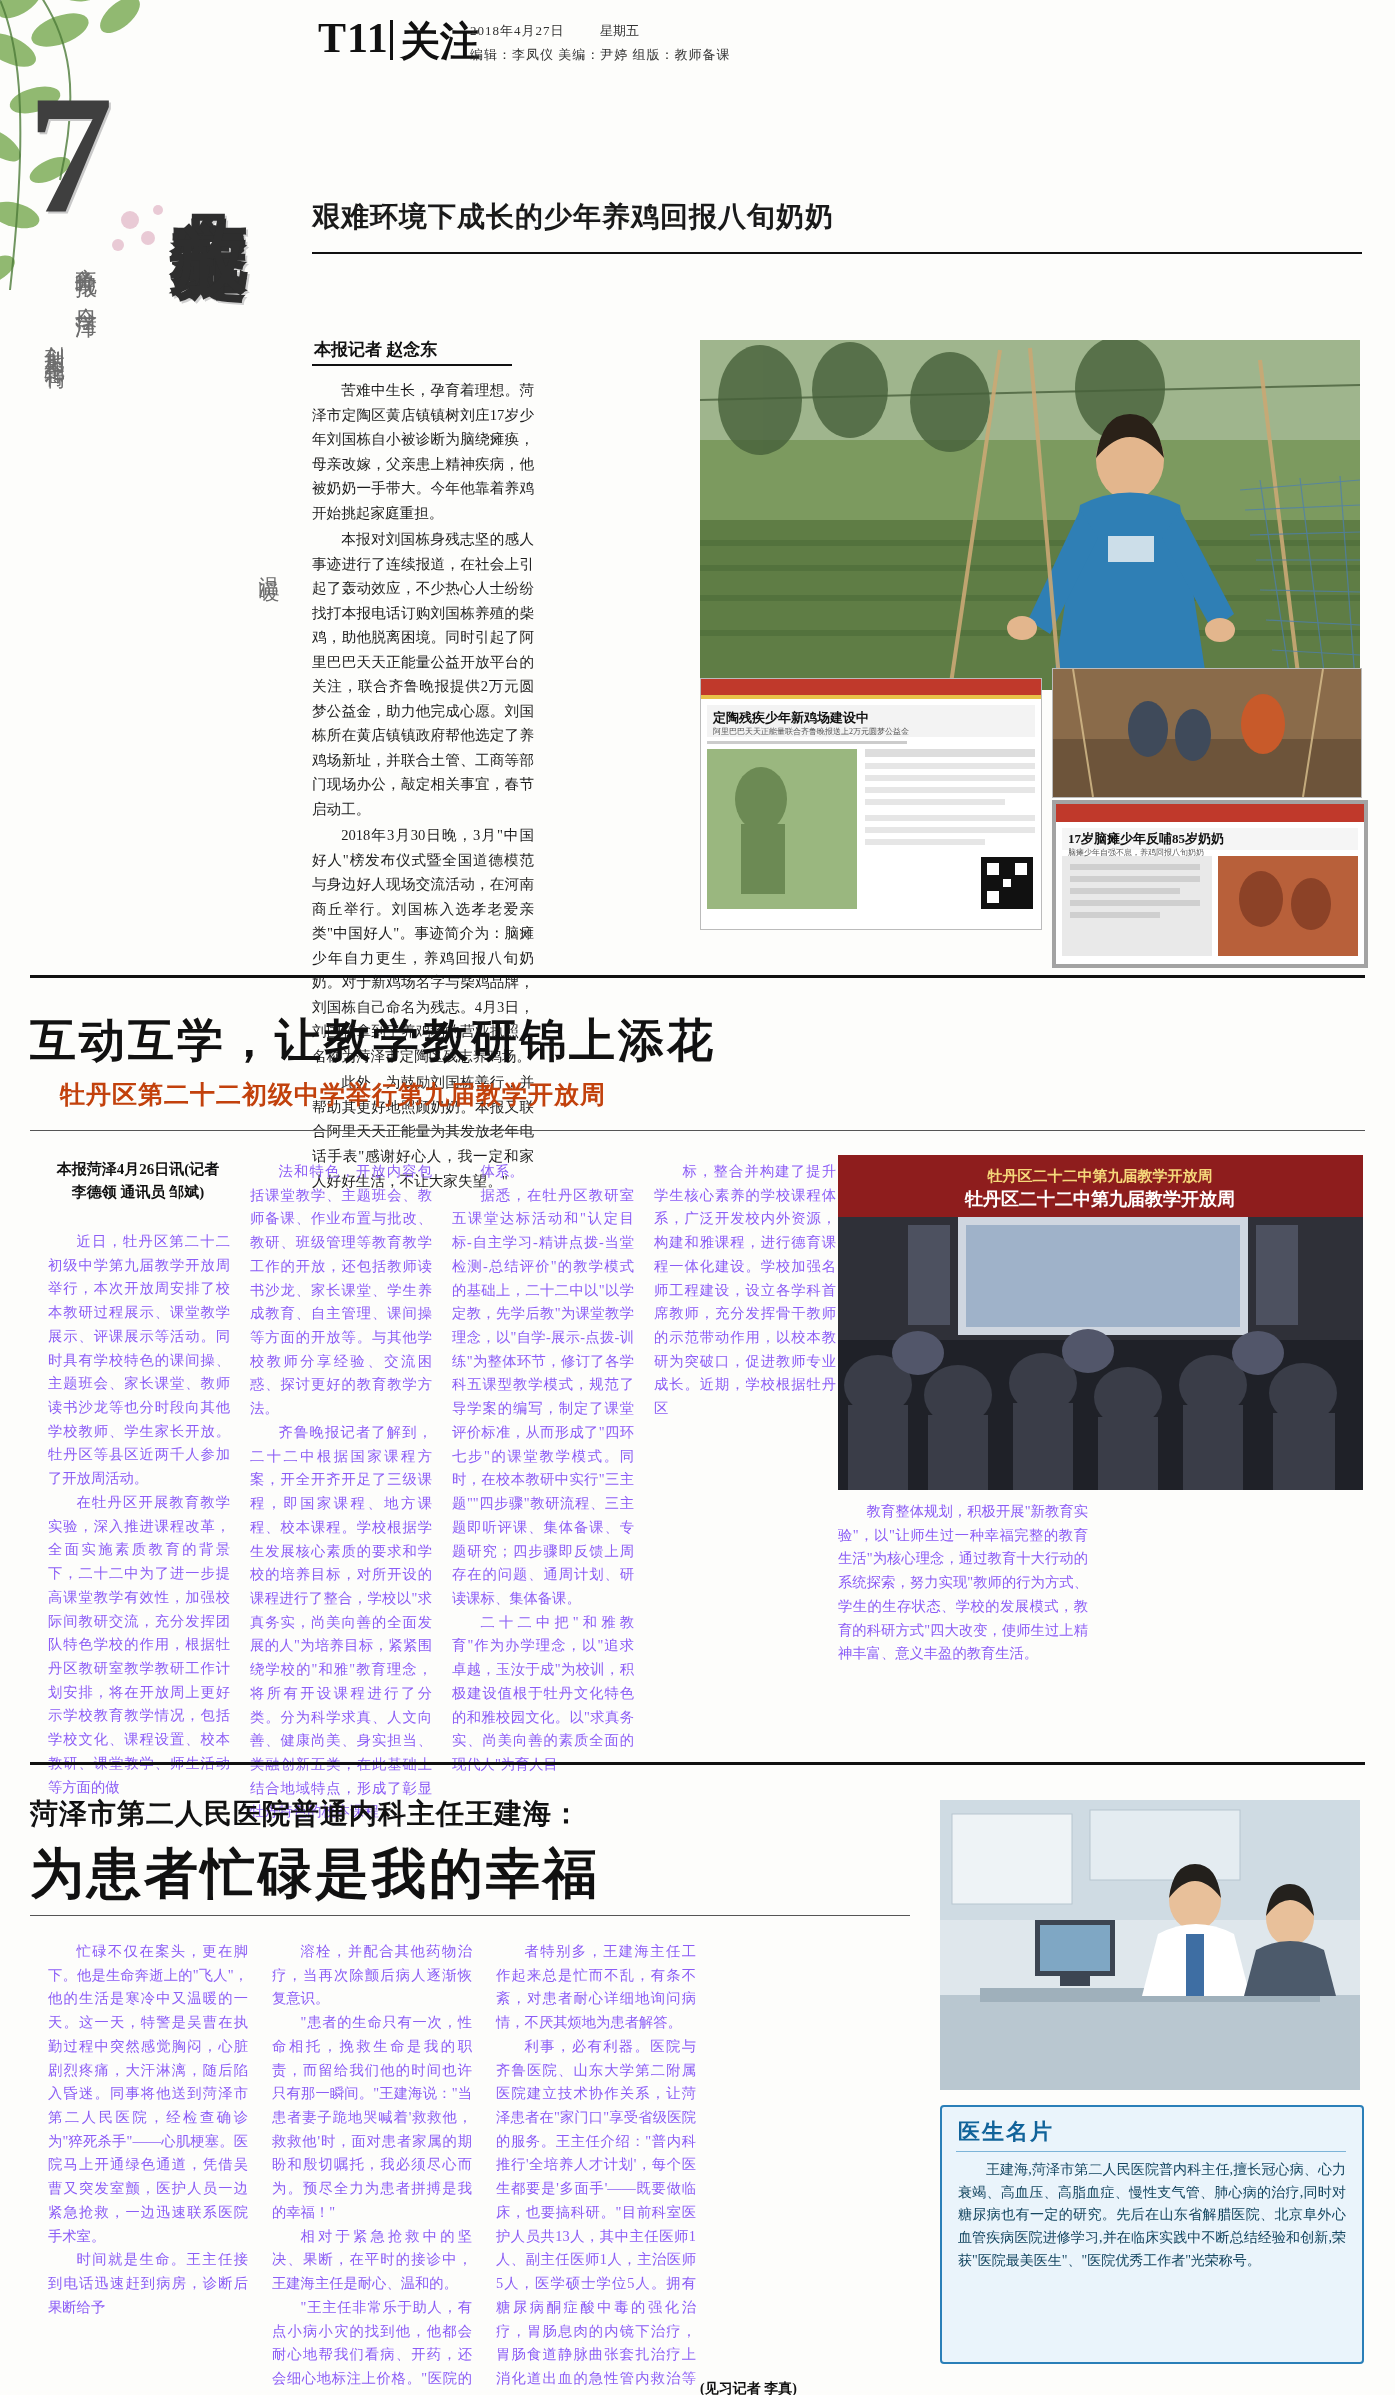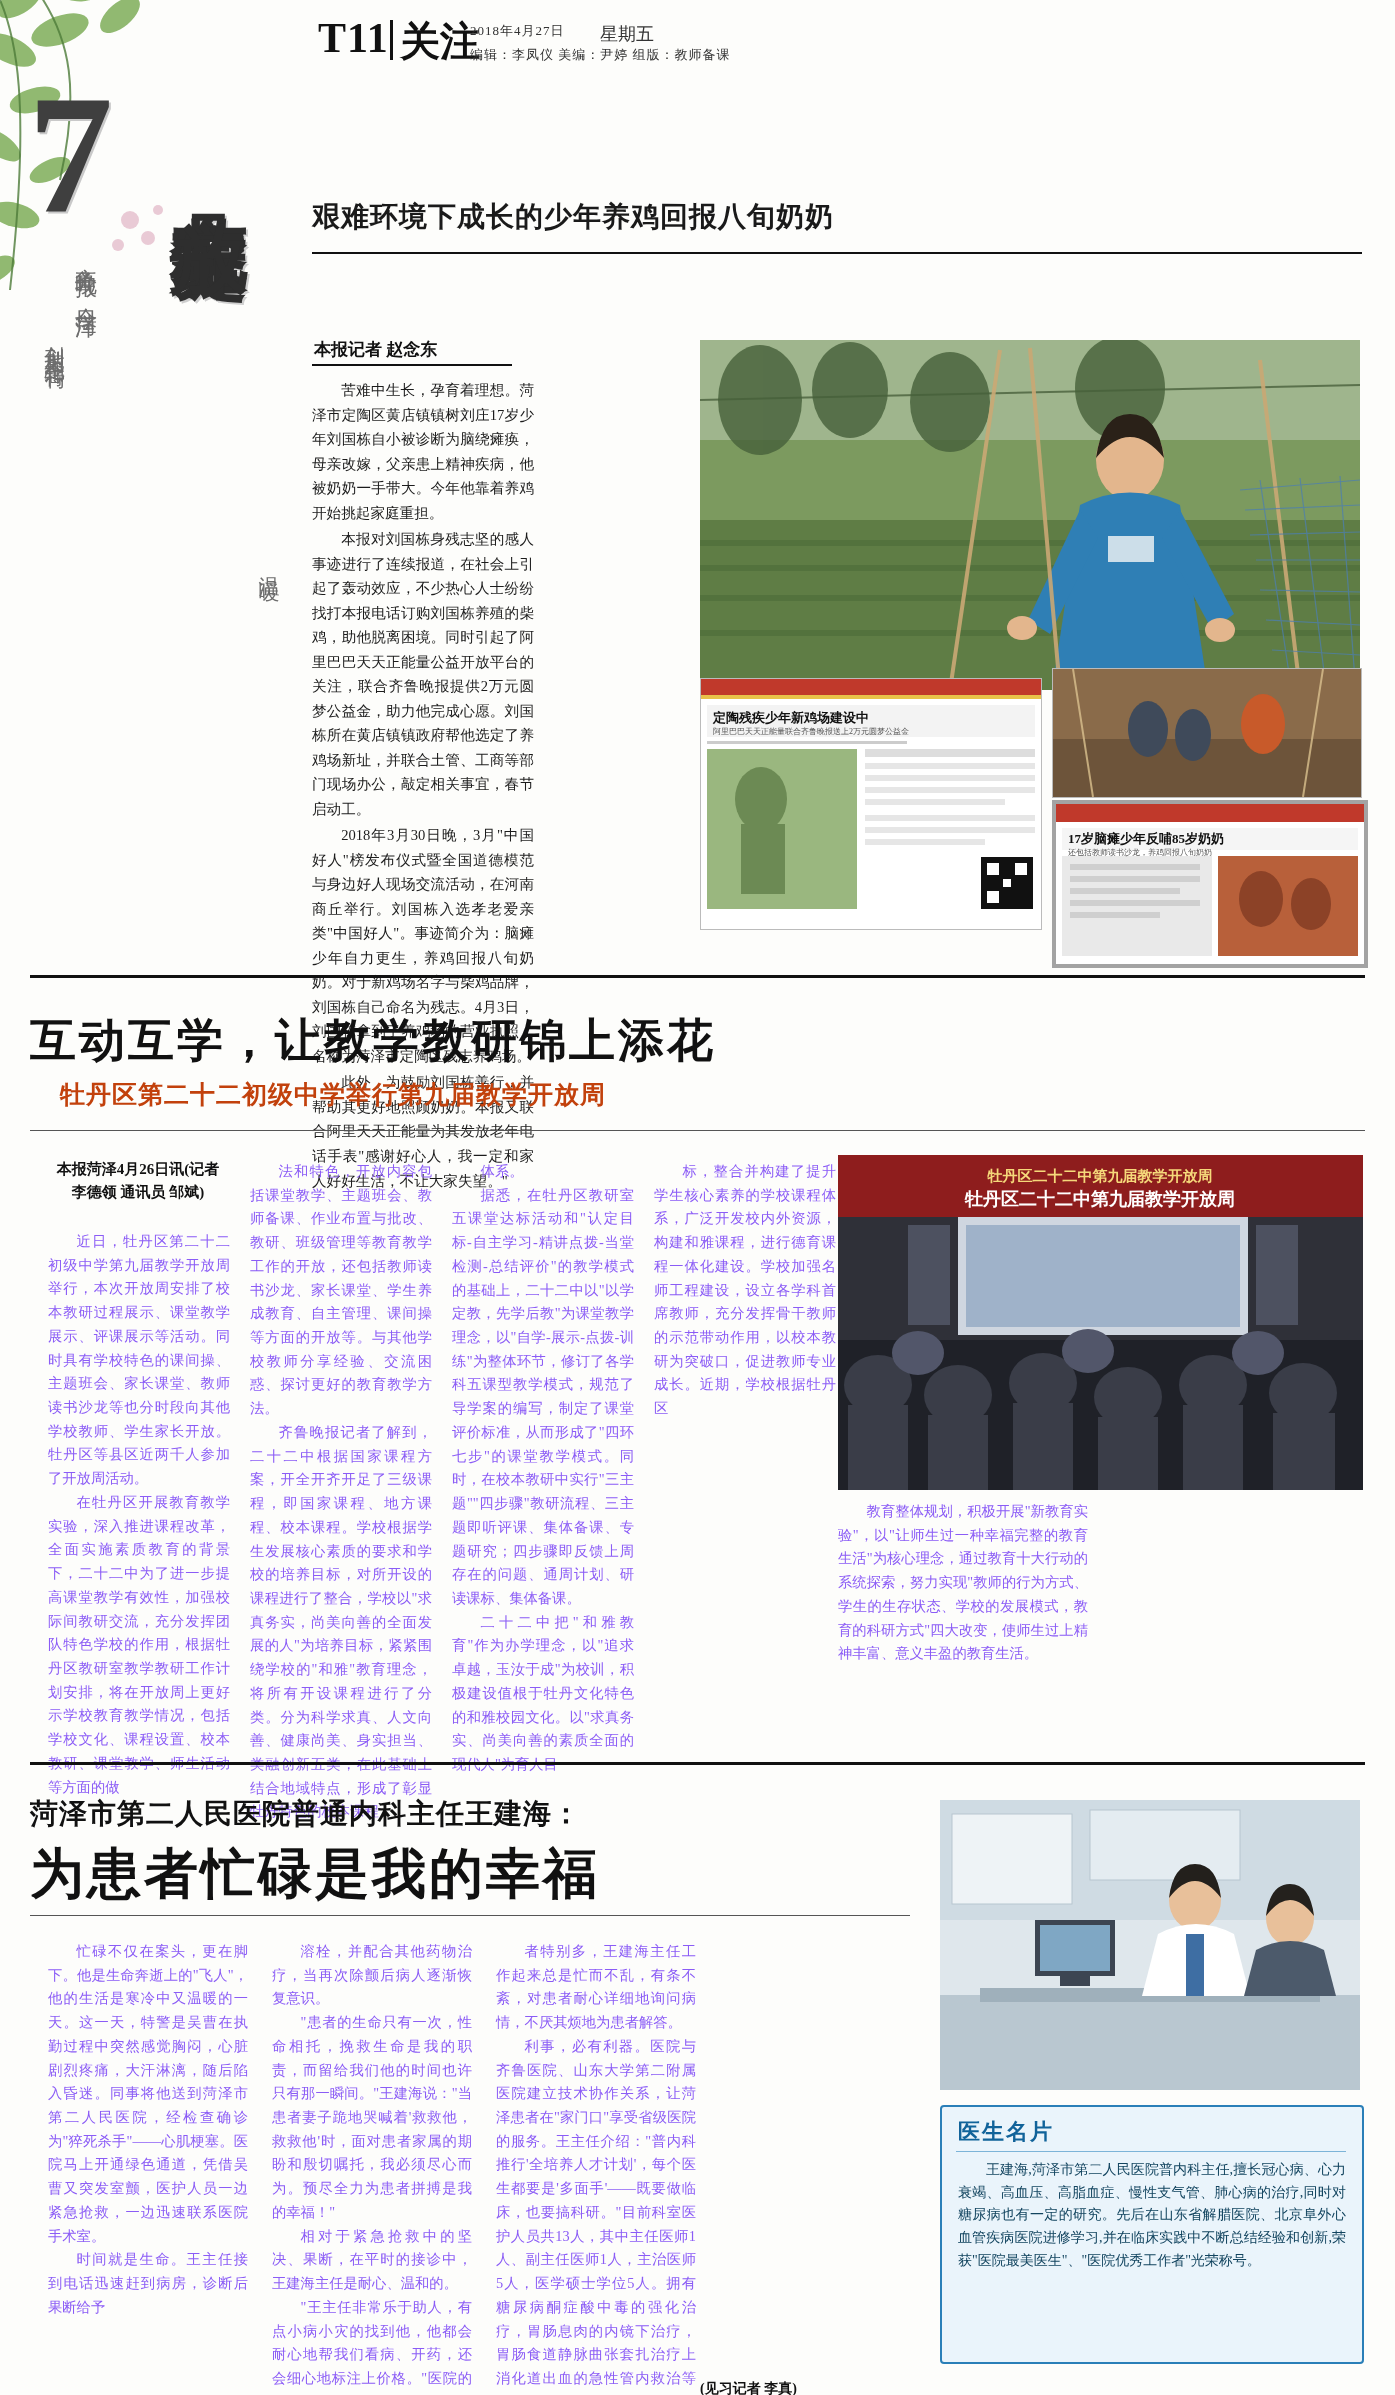--- a/index.html
+++ b/index.html
@@ -52,21 +52,21 @@
   .mast-date {
     position: absolute;
     left: 470px; top: 22px;
     font-size: 13px;
     color: #333;
     letter-spacing: 1px;
   }
   .mast-weekday {
     position: absolute;
     left: 600px; top: 22px;
-    font-size: 18px;
+    font-size: 13px;
     color: #333;
   }
   .mast-credits {
     position: absolute;
     left: 470px; top: 46px;
     font-size: 13px;
     color: #333;
     letter-spacing: 1px;
   }
 
@@ -531,21 +531,21 @@
       <g fill="#cfcfcf">
         <rect x="14" y="60" width="130" height="6"></rect>
         <rect x="14" y="72" width="130" height="6"></rect>
         <rect x="14" y="84" width="110" height="6"></rect>
         <rect x="14" y="96" width="130" height="6"></rect>
         <rect x="14" y="108" width="90" height="6"></rect>
       </g>
     </svg>
     <div style="position:absolute; left:8px; top:24px;">
       <div class="clip-title">17岁脑瘫少年反哺85岁奶奶</div>
-      <div class="clip-sub">还包括教师读书沙龙，养鸡回报八旬奶奶</div>
+      <div class="clip-sub">脑瘫少年自强不息，养鸡回报八旬奶奶</div>
     </div>
   </div>
 
   <div class="rule" style="left:30px; top:975px; width:1335px; height:3px;"></div>
 
   <div class="s2-headline">互动互学，让教学教研锦上添花</div>
   <div class="s2-subhead">牡丹区第二十二初级中学举行第九届教学开放周</div>
   <div class="rule-thin" style="left:30px; top:1130px; width:1335px;"></div>
 
   <div class="s2-byline">本报菏泽4月26日讯(记者 李德领  通讯员  邹斌)</div>

